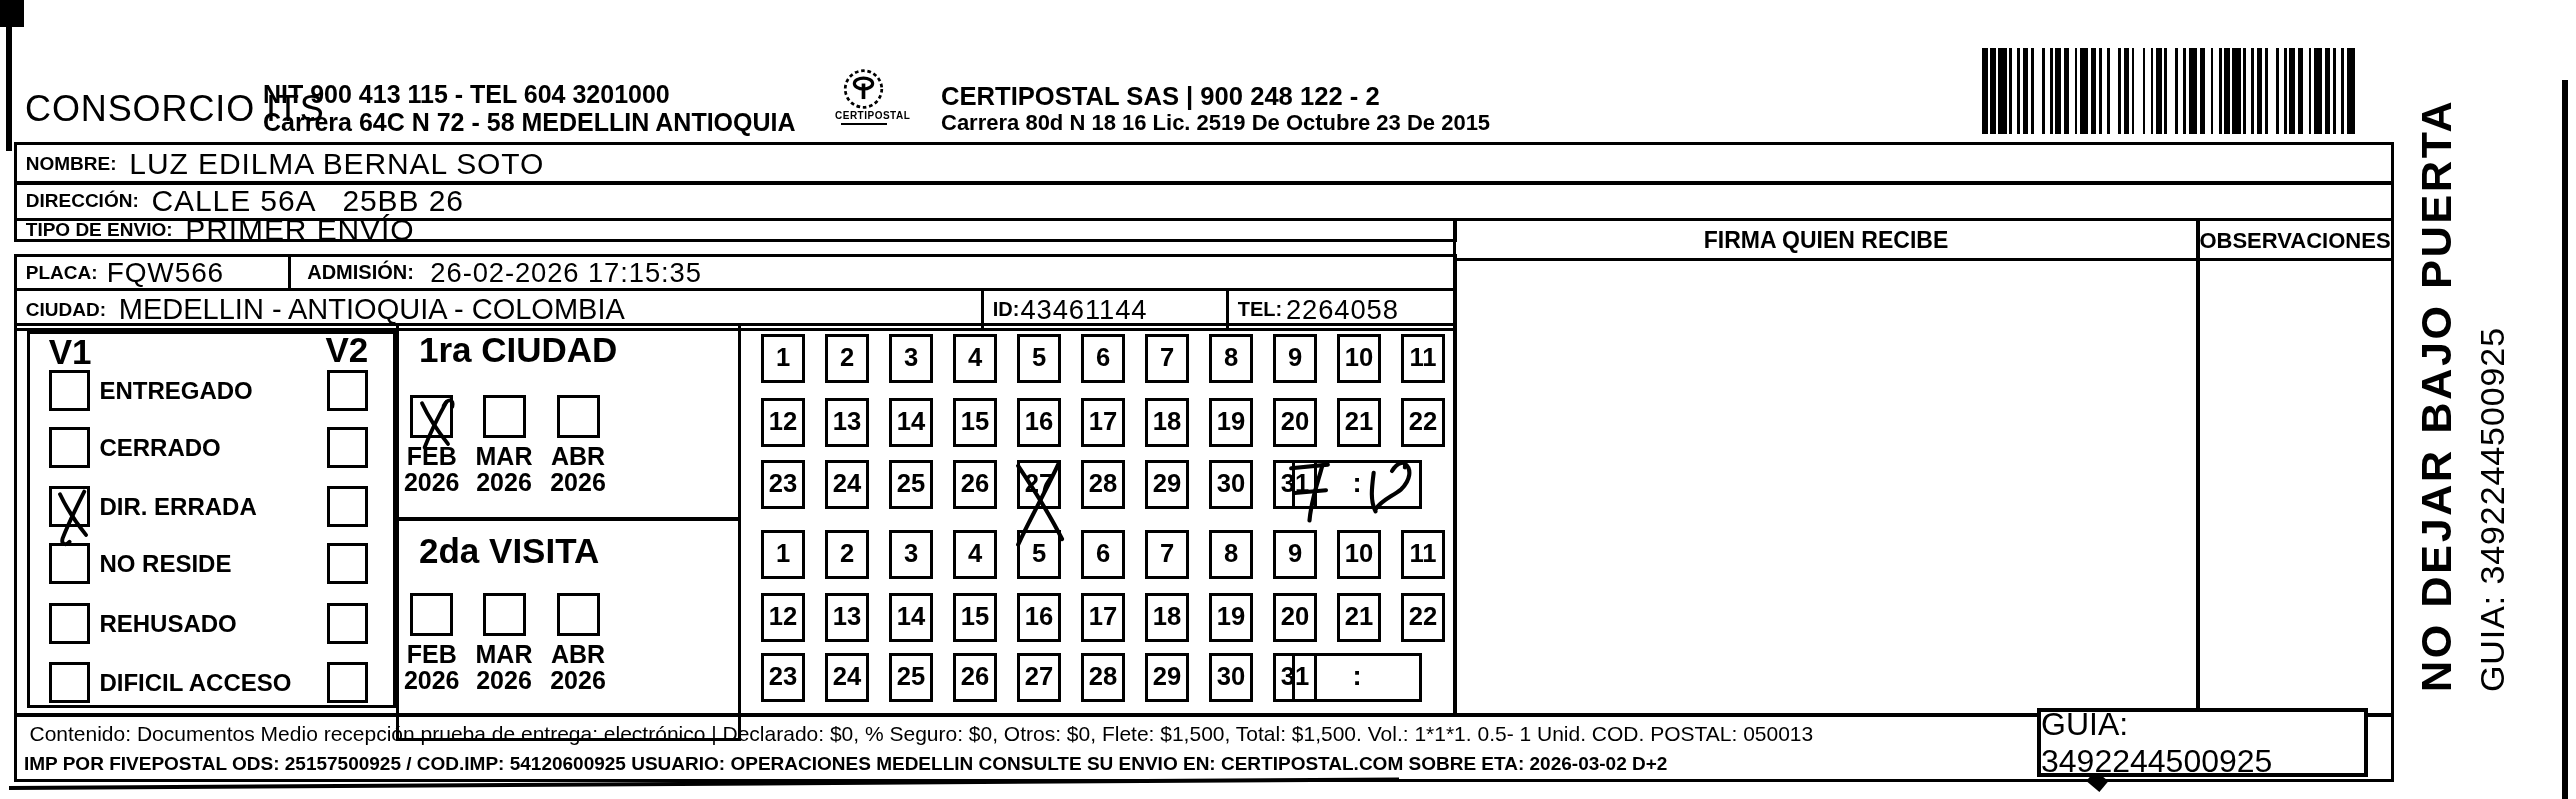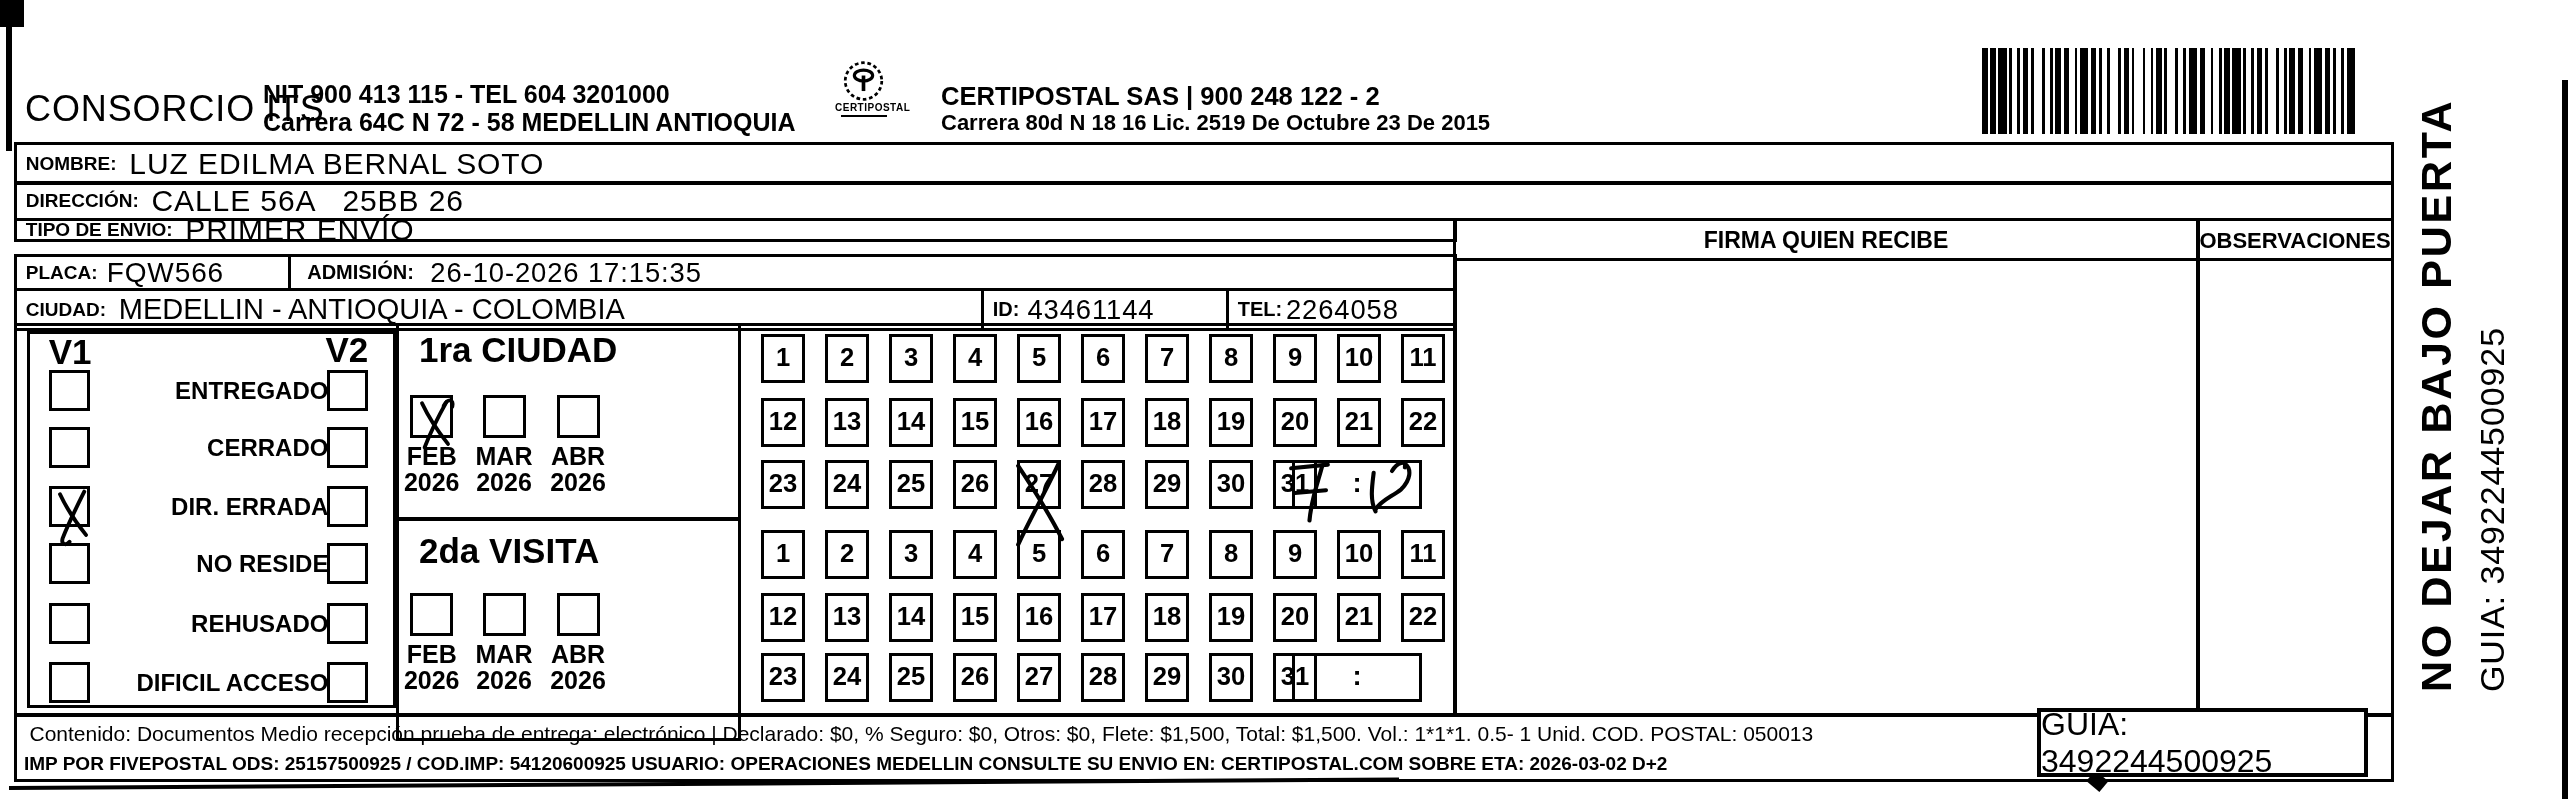--- a/index.html
+++ b/index.html
@@ -14,21 +14,21 @@
   .fvalue{font-size:29px;flex:0 0 auto;letter-spacing:0.9px}
   .splits{display:flex;height:100%}
   .split{display:flex;align-items:center;padding-left:9.1px;gap:12.8px;border-right:3.7px solid #000;box-sizing:border-box}
   .split.last{border-right:none}
   
   #barcode .bar{flex:0 0 auto;height:100%}
   #barcode .bar:nth-child(odd){background:#000}
   
   .opt-row{position:absolute;left:0;width:100%;height:44px}
   .cb{position:absolute;top:0;width:41px;height:41px;border:3.7px solid #000;box-sizing:border-box}
-  .opt-label{position:absolute;left:69px;top:7.3px;width:229px;text-align:right;font-weight:bold;font-size:24px}
+  .opt-label{position:absolute;left:69px;top:7.3px;width:229px;text-align:left;font-weight:bold;font-size:24px}
   
   .munit{position:absolute;top:0;width:64px;text-align:center}
   .mcb{position:relative;width:43px;height:43px;border:3.7px solid #000;box-sizing:border-box;margin:0 auto}
   .mlab{font-weight:bold;font-size:25px;line-height:25.6px;margin-top:6.4px}
   .ylab{font-weight:bold;font-size:25px;line-height:25.6px;margin-top:0}
   
   .dcell{position:absolute;width:44px;height:49px;border:3.7px solid #000;box-sizing:border-box;
          font-weight:bold;font-size:25.6px;line-height:40px;text-align:center}
   .tbox{position:absolute;width:130px;height:49px;border:3.7px solid #000;box-sizing:border-box;
         font-weight:bold;font-size:27.4px;line-height:40px;text-align:center}
@@ -48,21 +48,21 @@
   <div class="abs artifact" style="left:0;top:0;width:24px;height:27.4px"></div>
   <div class="abs artifact" style="left:6.4px;top:0;width:5.5px;height:151px"></div>
   <div class="abs artifact" style="left:2562px;top:80px;width:5.5px;height:719px"></div>
   <div class="abs artifact" style="left:9.1px;top:786px;width:1390px;height:3.7px;transform:rotate(-0.35deg);transform-origin:0 0"></div>
   <div class="abs artifact" style="left:2089px;top:774px;width:16.5px;height:13.7px;transform:rotate(40deg)"></div>
 
   <div class="abs" style="left:25px;top:88px;font-size:36px;letter-spacing:0.9px">CONSORCIO ITS</div>
   <div class="abs lbl" style="left:263px;top:80px;font-size:25px">NIT 900 413 115 - TEL 604 3201000</div>
   <div class="abs lbl" style="left:263px;top:108px;font-size:25px">Carrera 64C N 72 - 58 MEDELLIN ANTIOQUIA</div>
 
-  <div class="abs" style="left:835px;top:60px;width:57px;height:62px">
+  <div class="abs" style="left:835px;top:68px;width:57px;height:62px">
     <svg width="53" height="42" viewBox="0 0 58 46" style="display:block;margin:0 auto">
       <circle cx="29" cy="23" r="20" fill="none" stroke="#000" stroke-width="3" stroke-dasharray="4 3"></circle>
       <ellipse cx="29" cy="17" rx="10" ry="6" fill="none" stroke="#000" stroke-width="3.5"></ellipse>
       <path d="M29 17 L29 34" stroke="#000" stroke-width="4" fill="none"></path>
     </svg>
     <div style="font-size:10px;font-weight:bold;text-align:center;letter-spacing:0.5px">CERTIPOSTAL</div>
     <div style="height:2.7px;background:#000;margin:1.8px 5.5px 0"></div>
   </div>
 
   <div class="abs lbl" style="left:941px;top:82px;font-size:25.6px">CERTIPOSTAL SAS | 900 248 122 - 2</div>
@@ -183,32 +183,32 @@
   </div>
 
   <div class="bx" style="left:13.7px;top:254px;width:1443px;height:37px">
     <div class="splits">
       <div class="split" style="flex:0 0 274px;gap:9.1px">
         <span class="flabel">PLACA:</span>
         <span class="fvalue" style="font-size:28px">FQW566</span>
       </div>
       <div class="split last" style="flex:1;gap:16.5px;padding-left:16.5px">
         <span class="flabel" style="font-size:20px">ADMISIÓN:</span>
-        <span class="fvalue" style="font-size:27.4px">26-10-2026 17:15:35</span>
+        <span class="fvalue" style="font-size:27.4px">26-02-2026 17:15:35</span>
       </div>
     </div>
   </div>
 
   <div class="bx" style="left:13.7px;top:288px;width:1443px;height:43px">
     <div class="splits">
       <div class="split" style="flex:0 0 967px">
         <span class="flabel">CIUDAD:</span>
         <span class="fvalue" style="font-size:29px;letter-spacing:0">MEDELLIN - ANTIOQUIA - COLOMBIA</span>
       </div>
-      <div class="split" style="flex:0 0 245px;gap:8px">
+      <div class="split" style="flex:0 0 245px;gap:1px">
         <span class="flabel" style="font-size:20px">ID:</span>
         <span class="fvalue" style="font-size:27.4px">43461144</span>
       </div>
       <div class="split last" style="flex:1;gap:3.7px">
         <span class="flabel" style="font-size:20px">TEL:</span>
         <span class="fvalue" style="font-size:27.4px">2264058</span>
       </div>
     </div>
   </div>
 

